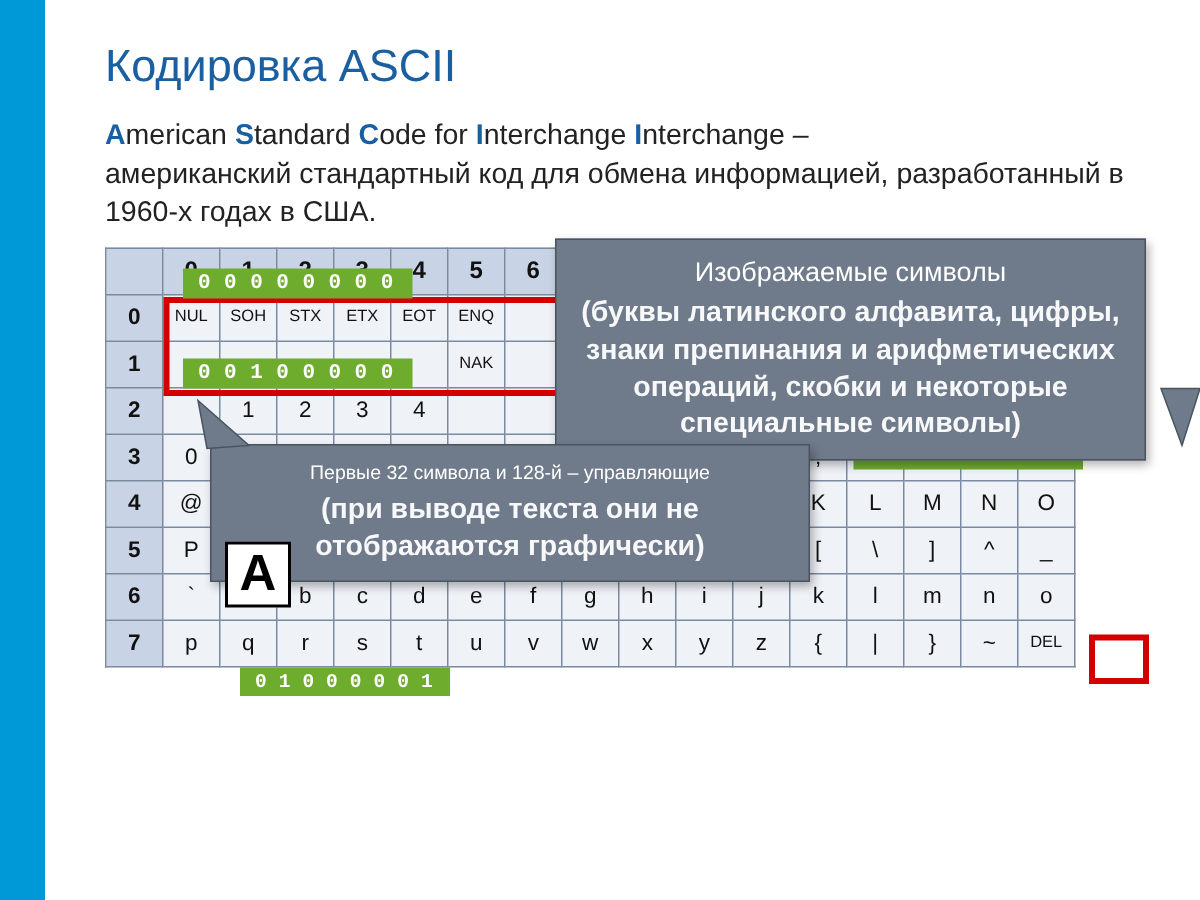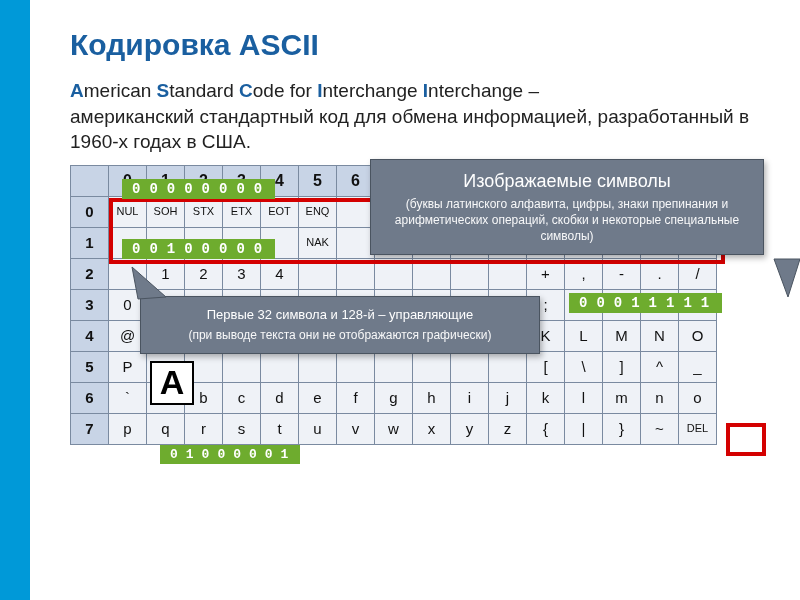--- a/index.html
+++ b/index.html
@@ -20,21 +20,21 @@
   }
   .content {
     position: absolute;
     left: 30px; top: 0; right: 0; bottom: 0;
     padding: 20px 20px 0 40px;
   }
   h1 {
     color: #1a5fa0;
     font-size: 30px;
     margin: 8px 0 16px 0;
-    font-weight: bold;
+    font-weight: normal;
   }
   .expansion {
     font-size: 19px;
     color: #222;
     line-height: 1.35;
     margin-bottom: 10px;
   }
   .expansion .cap { color: #1a5fa0; font-weight: bold; }
   .expansion .dash { color: #222; }
   .table-wrap {
@@ -94,21 +94,21 @@
     background: #6f7a8a;
     color: #fff;
     padding: 10px 14px;
     font-size: 14px;
     line-height: 1.3;
     text-align: center;
     border: 1px solid #4a5460;
     box-shadow: 2px 3px 6px rgba(0,0,0,0.3);
   }
   .callout .title { font-size: 18px; margin-bottom: 4px; }
-  .callout .sub { font-size: 12px; opacity: .95; }
+  .callout .sub { font-size: 19px; opacity: .95; font-weight: bold; }
   
   .big-a {
     position: absolute;
     background: #fff;
     border: 2px solid #000;
     width: 44px; height: 44px;
     display: flex; align-items: center; justify-content: center;
     font-size: 34px; font-weight: 900; color: #000;
   }
 </style>

